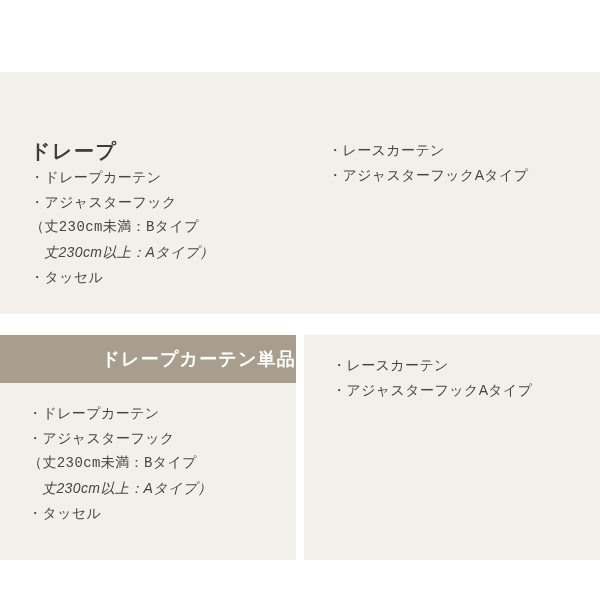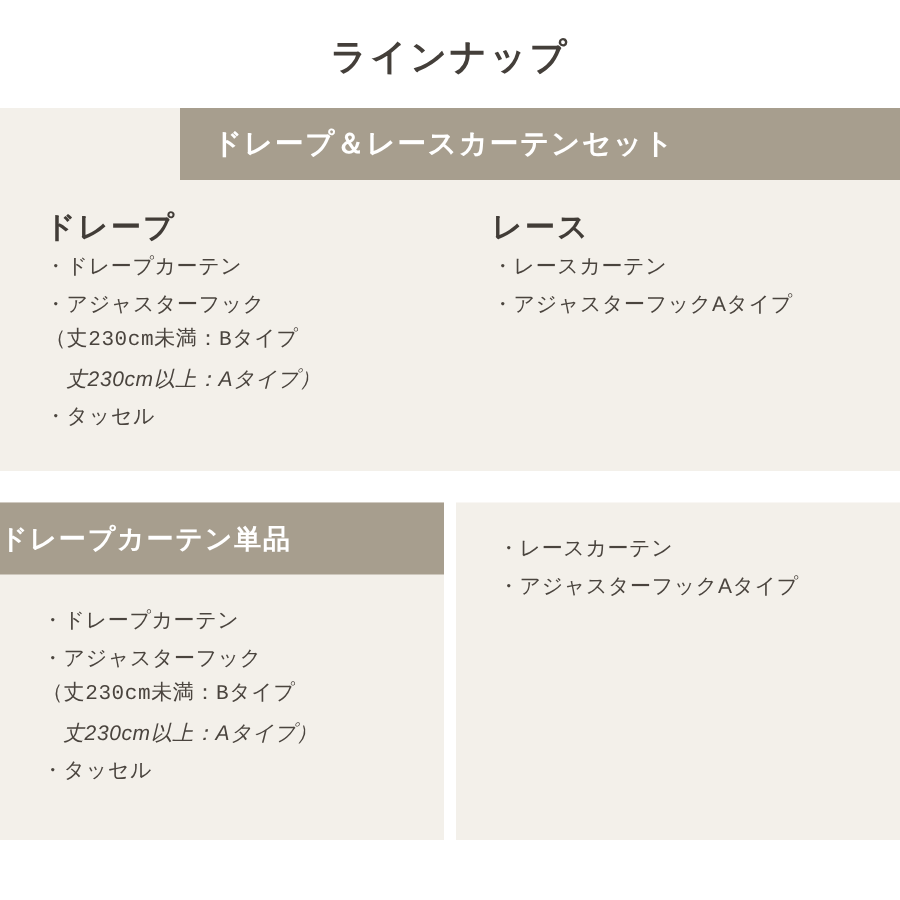--- a/index.html
+++ b/index.html
@@ -121,58 +121,53 @@
     height: 225px;
     background: #f3f0ea;
     position: relative;
     box-sizing: border-box;
   }
   .single-header {
     height: 48px;
     background: #a79e8e;
     display: flex;
     align-items: center;
-    justify-content: flex-start;
+    justify-content: flex-end;
   }
   .single-header-text {
     color: #ffffff;
     font-size: 18px;
     font-weight: 700;
     letter-spacing: 1.2px;
   }
   .single-body {
     padding: 18px 0 0 28px;
   }
 </style>
 </head>
 <body>
 
 <div class="page">
 
-  <div class="page-title">ラインナップ</div>
 
   <div class="set-block">
-    <div class="set-header">
-      <span class="set-header-text">ドレープ＆レースカーテンセット</span>
-    </div>
     <div class="set-cols">
 
       <div class="col col-left">
         <div class="col-heading">ドレープ</div>
         <ul class="bullet-list">
           <li class="dot">ドレープカーテン</li>
           <li class="dot">アジャスターフック</li>
           <li class="plain">（丈230cm未満：Bタイプ</li>
           <li class="indent">丈230cm以上：Aタイプ）</li>
           <li class="dot">タッセル</li>
         </ul>
       </div>
 
       <div class="col col-right">
-        <div class="col-heading">レース</div>
         <ul class="bullet-list">
           <li class="dot">レースカーテン</li>
           <li class="dot">アジャスターフックAタイプ</li>
         </ul>
       </div>
 
     </div>
   </div>
 
   <div class="singles">

